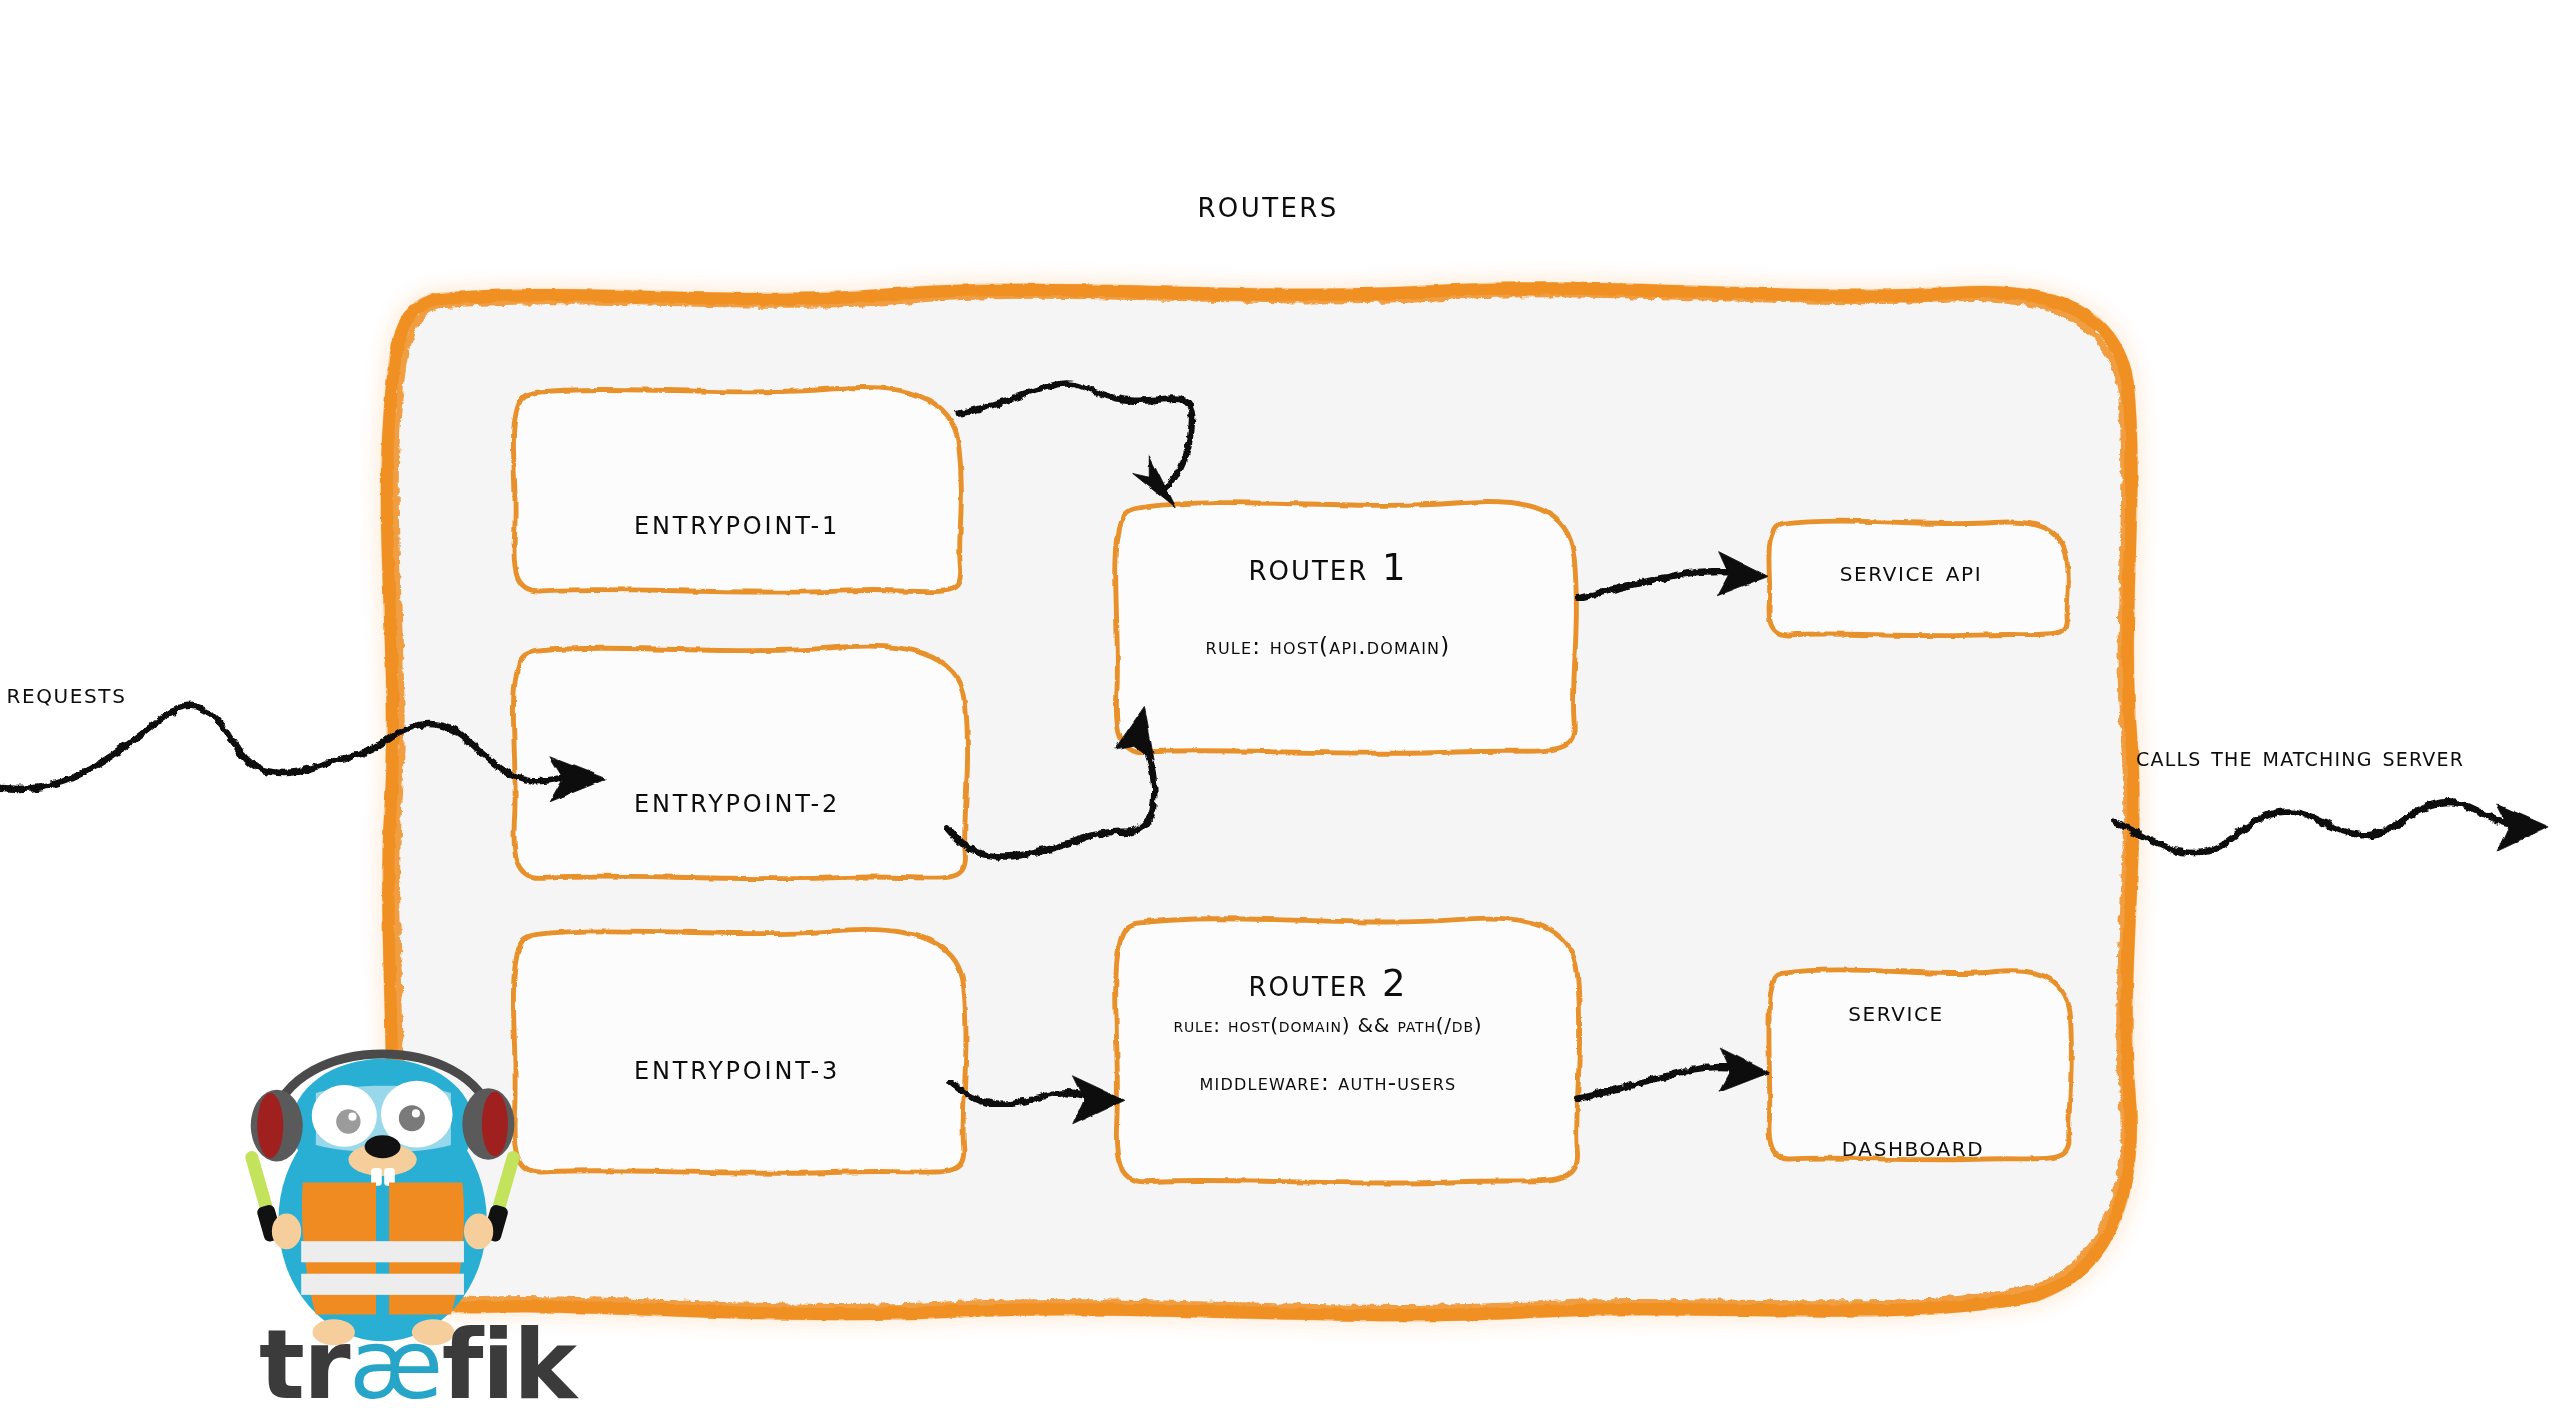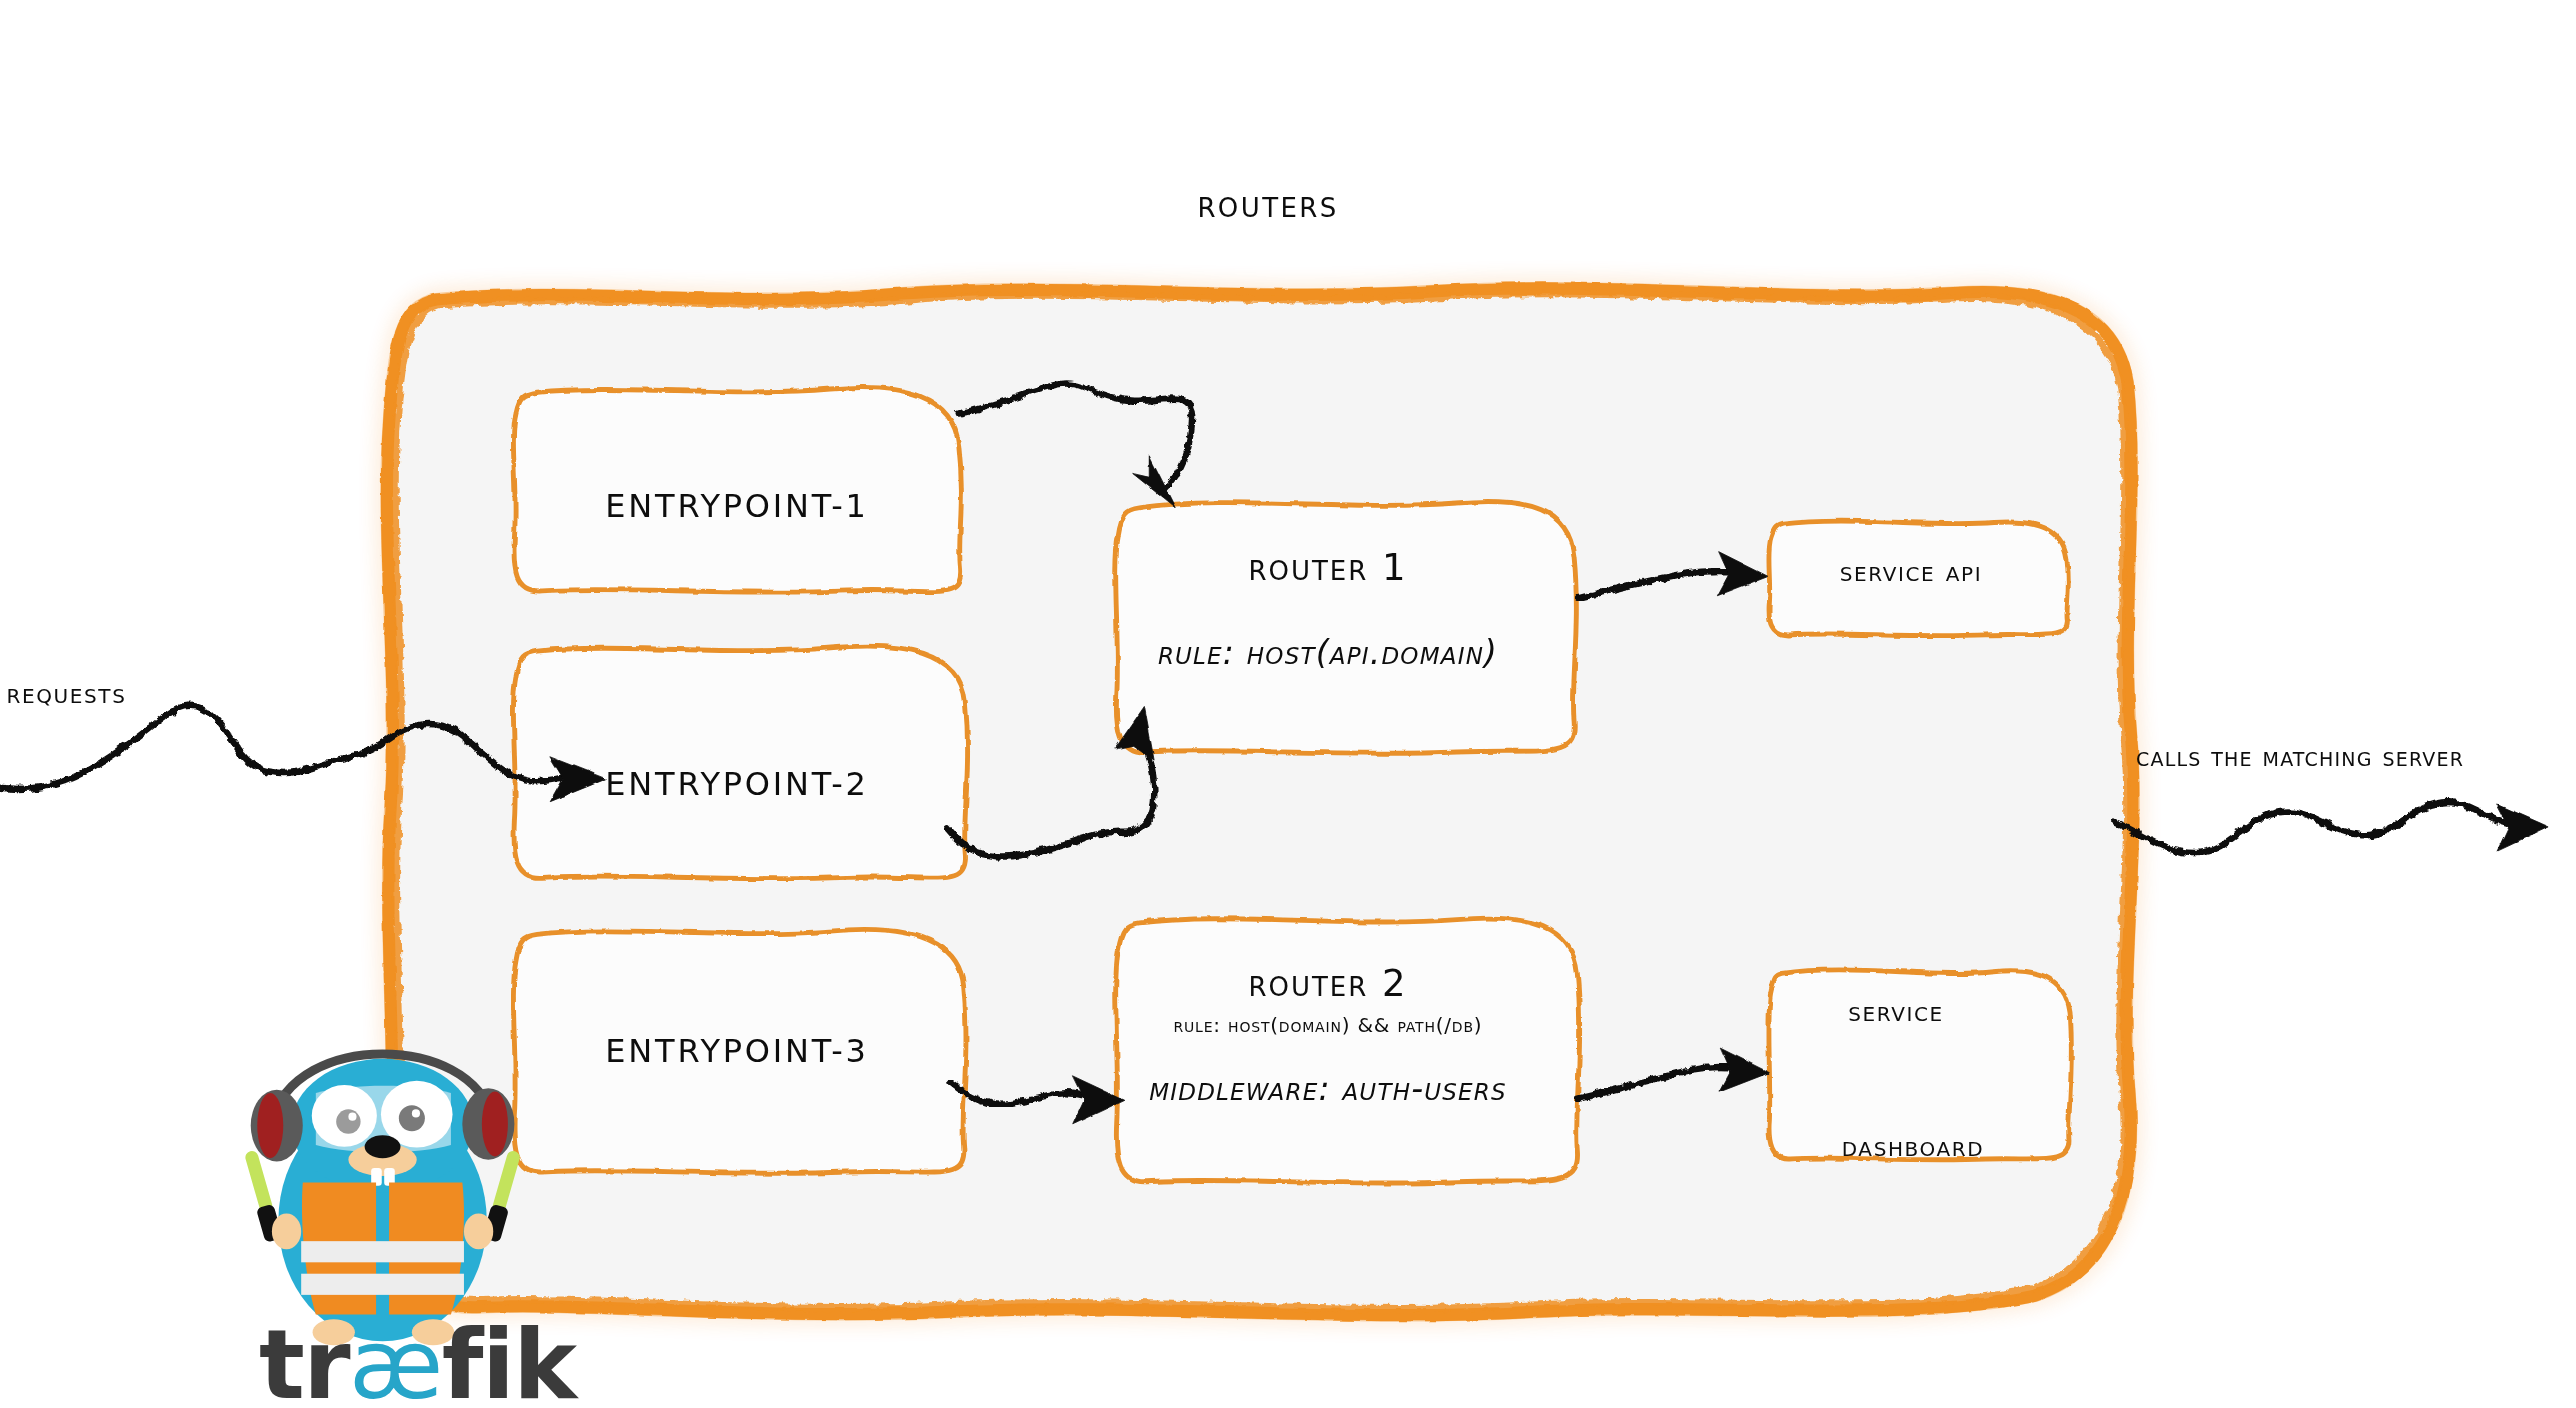--- a/index.html
+++ b/index.html
@@ -16,23 +16,23 @@
     font-family:"DejaVu Sans","Liberation Sans",sans-serif;
     color:#0d0d0d;
     white-space:nowrap;
     font-weight:400;
     letter-spacing:1.2px;
     -webkit-font-smoothing:antialiased;
   }
   .smallcaps{font-variant:small-caps;text-transform:lowercase;}
 
   .title{font-size:37px;letter-spacing:2.4px;}
-  .ep-label{font-size:32px;letter-spacing:2.8px;text-transform:uppercase;}
+  .ep-label{font-size:24px;letter-spacing:2.8px;text-transform:uppercase;margin-top:25px;}
   .router-name{font-size:37px;letter-spacing:2px;margin-top:21px;}
-  .router-rule{font-size:33px;letter-spacing:1.2px;font-style:italic;}
+  .router-rule{font-size:23px;letter-spacing:1.2px;}
   .router-rule-sm{font-size:20px;letter-spacing:0.8px;}
   .service-label{font-size:28px;letter-spacing:1.6px;}
   .side-label{font-size:29px;letter-spacing:1.6px;}
   .side-label-sm{font-size:27px;letter-spacing:1.2px;}
 
   .center{transform:translateX(-50%);text-align:center;}
 
   
   #wordmark{
     position:absolute;

